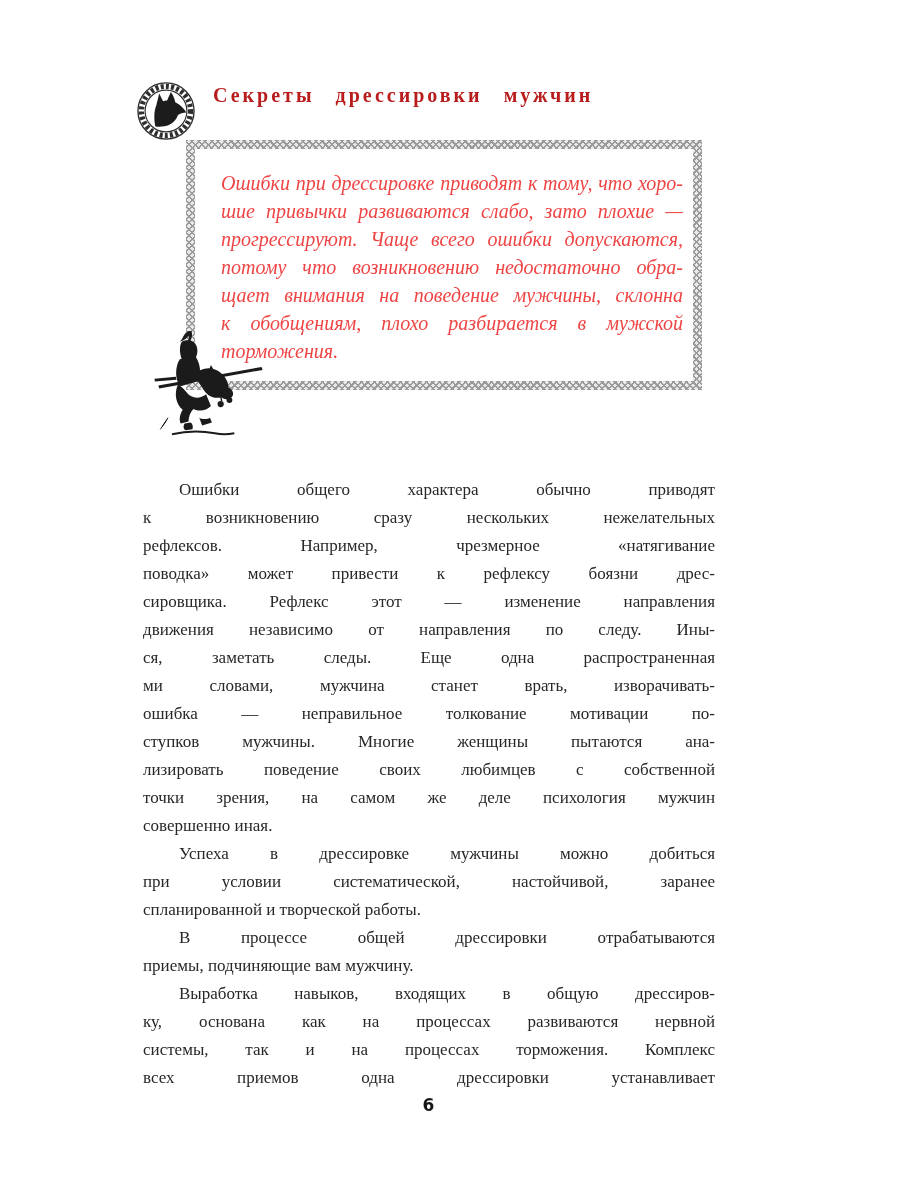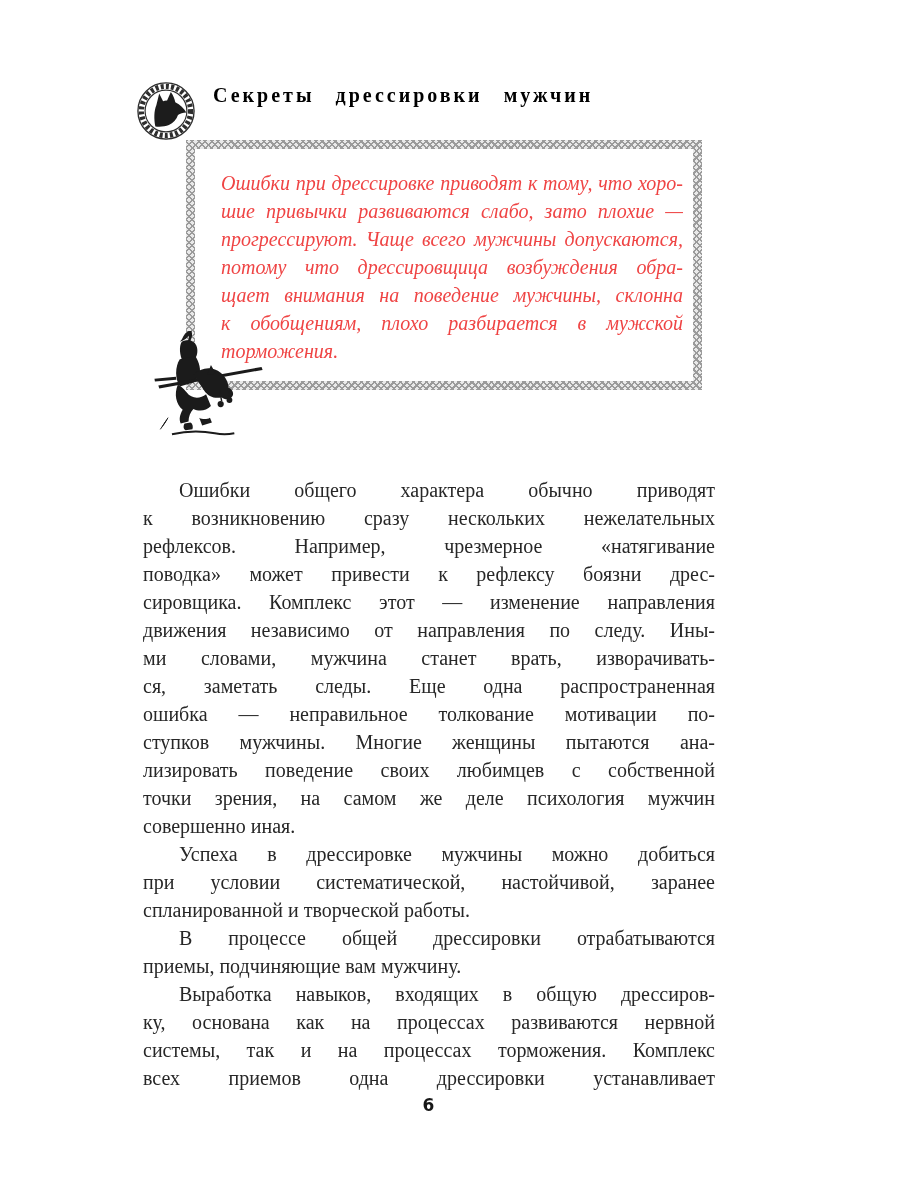--- a/index.html
+++ b/index.html
@@ -5,21 +5,21 @@
   html,body{margin:0;padding:0;background:#ffffff;}
   .page{
     position:relative;width:900px;height:1200px;background:#ffffff;
     font-family:"Liberation Serif",serif;color:#272727;overflow:hidden;
   }
   
   .emblem{position:absolute;left:136px;top:80px;width:60px;height:62px;}
   .running-title{
     position:absolute;left:213px;top:84px;width:560px;
     font-family:"Liberation Serif",serif;font-size:20px;font-weight:bold;
-    letter-spacing:3px;word-spacing:13px;color:#000000;white-space:nowrap;
+    letter-spacing:3px;word-spacing:13px;color:#b91c1c;white-space:nowrap;
   }
   
   .quote-box{
     position:absolute;left:186px;top:140px;width:516px;height:250px;box-sizing:border-box;
     padding:9px;
     background:
       repeating-linear-gradient(45deg,#9b9b9b 0 1.6px,rgba(255,255,255,0) 1.6px 4.6px),
       repeating-linear-gradient(135deg,#9b9b9b 0 1.6px,rgba(255,255,255,0) 1.6px 4.6px),
       #e9e9e9;
   }
@@ -32,21 +32,21 @@
     font-size:20px;line-height:28px;height:28px;overflow:hidden;
     text-align:justify;text-align-last:justify;color:#ef4444;
   }
   .quote-inner .line.end{text-align-last:left;}
   
   .knight{position:absolute;left:151px;top:330px;width:115px;height:112px;}
   
   .body-text{position:absolute;left:143px;top:476px;width:572px;}
   .body-text .paragraph{margin:0;}
   .body-text .line{
-    font-family:"Liberation Serif",serif;font-size:20px;line-height:28px;height:28px;
+    font-family:"Liberation Serif",serif;font-size:17px;line-height:28px;height:28px;
     overflow:hidden;text-align:justify;text-align-last:justify;color:#272727;
   }
   .body-text .line.end{text-align-last:left;}
   .body-text .line.indent{text-indent:36px;}
   
   .page-number{
     position:absolute;left:143px;top:1095px;width:572px;text-align:center;
     font-family:"DejaVu Sans",sans-serif;font-size:17px;font-weight:bold;color:#161616;
     letter-spacing:1px;
   }
@@ -61,22 +61,22 @@
     <circle cx="31" cy="31" r="25.4" fill="none" stroke="#2e2e2e" stroke-width="5.4" stroke-dasharray="3.1 2.3"></circle>
     <circle cx="31" cy="31" r="21.6" fill="#ffffff" stroke="#2e2e2e" stroke-width="1.2"></circle>
     <path d="M20,47 c-1.5,-8 -1.5,-16 1,-22 l3,-12 4,8 c1.5,-0.6 2.5,-0.8 4,-0.7 l4,-9 c2.5,3.5 4,7.5 4.6,10.6 c5,2.6 9,6.4 11.4,10.6 c-3.4,0.4 -6.4,1 -8.6,2.6 c-1.6,4.6 -5,8.4 -9.4,10.4 c-4,1.8 -10,2 -14,1.5 z" fill="#1c1c1c"></path>
   </svg>
   <div class="running-title">Секреты дрессировки мужчин</div>
 
   <div class="quote-box">
     <div class="quote-inner">
         <div class="line">Ошибки при дрессировке приводят к тому, что хоро-</div>
         <div class="line">шие привычки развиваются слабо, зато плохие —</div>
-        <div class="line">прогрессируют. Чаще всего мужчины допускаются,</div>
-        <div class="line">потому что дрессировщица возбуждения обра-</div>
+        <div class="line">прогрессируют. Чаще всего ошибки допускаются,</div>
+        <div class="line">потому что возникновению недостаточно обра-</div>
         <div class="line">щает внимания на поведение мужчины, склонна</div>
         <div class="line">к обобщениям, плохо разбирается в мужской</div>
         <div class="line end">торможения.</div>
       </div>
   </div>
 
   <svg class="knight" viewBox="0 0 115 115" aria-hidden="true">
     <g fill="#1b1b1b">
       <path d="M37,1 c-6,3 -5,8 -9,11 c5,-1 8,-4 9,-6 c1,3 -1,7 -3,9 c5,-2 8,-8 6,-14 z"></path>
       <path d="M30,12 c7,-3 13,-1 15,4 c2,5 1,10 -1,13 l-13,3 c-3,-6 -4,-15 -1,-20 z"></path>
@@ -97,24 +97,24 @@
       <path d="M12,96 l4,-6 M10,99 l5,-7 M8,102 l5,-7" stroke-width="1"></path>
     </g>
   </svg>
 
   <div class="body-text">
       <div class="paragraph">
         <div class="line indent">Ошибки общего характера обычно приводят</div>
         <div class="line">к возникновению сразу нескольких нежелательных</div>
         <div class="line">рефлексов. Например, чрезмерное «натягивание</div>
         <div class="line">поводка» может привести к рефлексу боязни дрес-</div>
-        <div class="line">сировщика. Комплекс этот — изменение направления</div>
+        <div class="line">сировщика. Рефлекс этот — изменение направления</div>
         <div class="line">движения независимо от направления по следу. Ины-</div>
+        <div class="line">ся, заметать следы. Еще одна распространенная</div>
         <div class="line">ми словами, мужчина станет врать, изворачивать-</div>
-        <div class="line">ся, заметать следы. Еще одна распространенная</div>
         <div class="line">ошибка — неправильное толкование мотивации по-</div>
         <div class="line">ступков мужчины. Многие женщины пытаются ана-</div>
         <div class="line">лизировать поведение своих любимцев с собственной</div>
         <div class="line">точки зрения, на самом же деле психология мужчин</div>
         <div class="line end">совершенно иная.</div>
       </div>
       <div class="paragraph">
         <div class="line indent">Успеха в дрессировке мужчины можно добиться</div>
         <div class="line">при условии систематической, настойчивой, заранее</div>
         <div class="line end">спланированной и творческой работы.</div>

